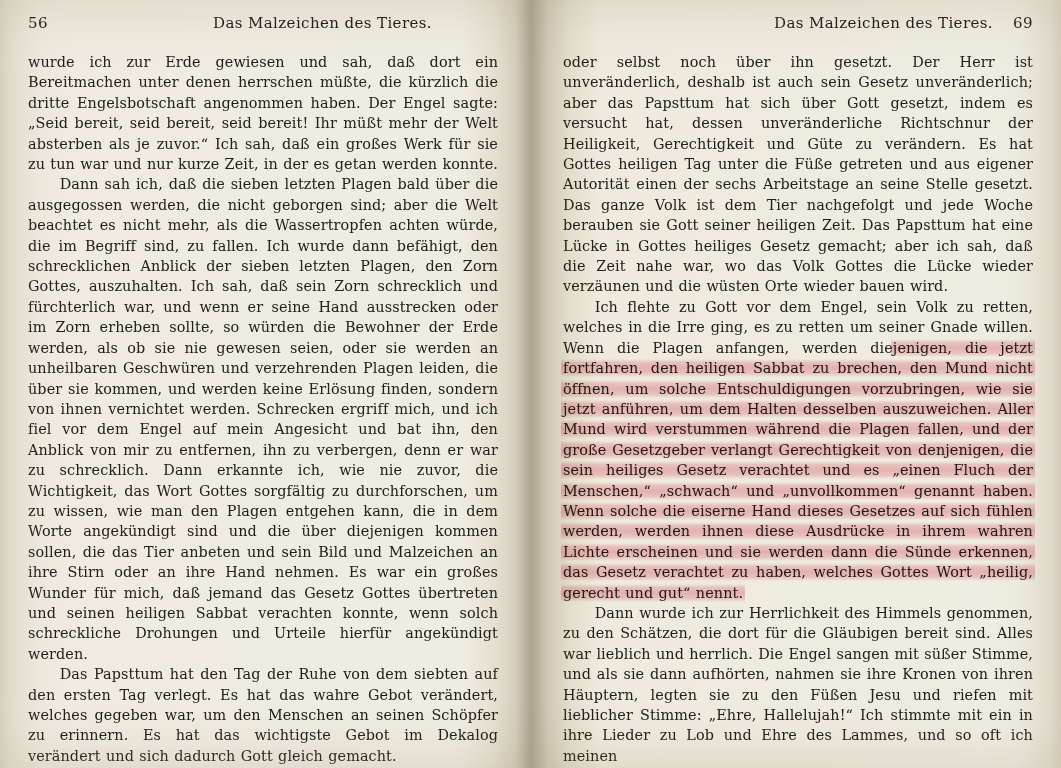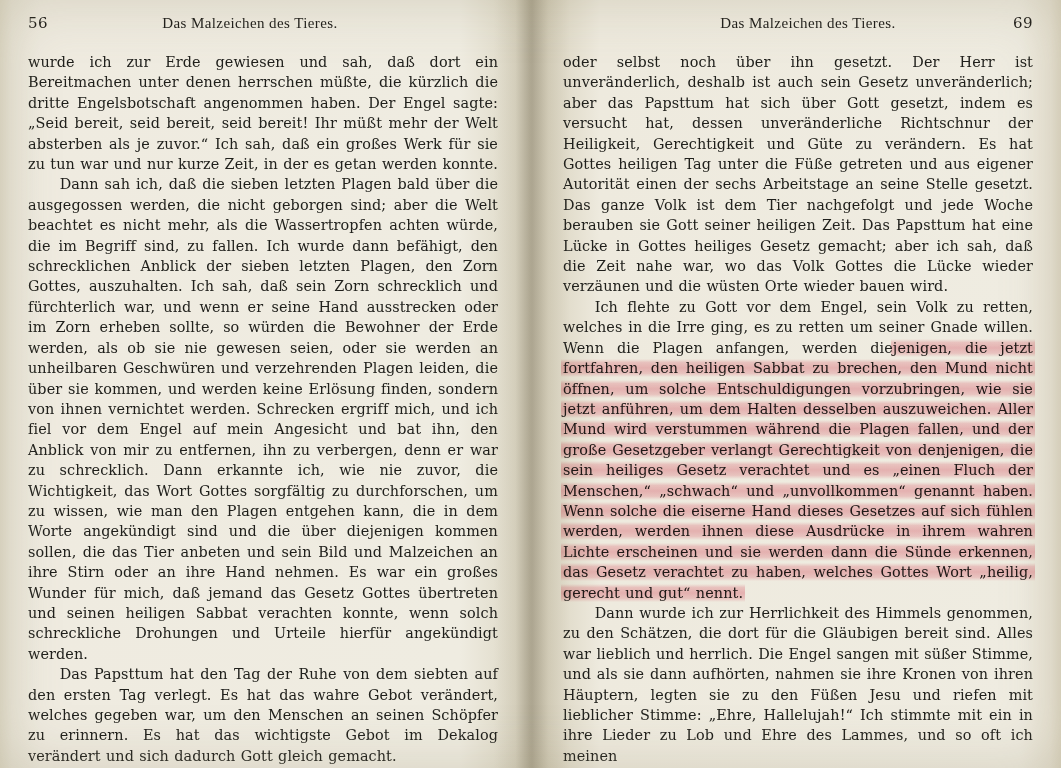--- a/index.html
+++ b/index.html
@@ -48,24 +48,23 @@
     font-size: 15px;
     letter-spacing: 0.4px;
   }
   .header .folio {
     width: 40px;
     font-size: 15px;
     color: #1b1a17;
   }
   .header .running-title {
     flex: 1;
-    text-align: center;
+    text-align: right;
     color: #1b1a17;
     font-size: 15px;
-    font-family: Liberation Serif, serif;
   }
   .header-left .folio { text-align: left; }
   .header-right .folio { text-align: right; }
   .header-left .running-title { padding-right: 26px; }
   .header-right .running-title { padding-left: 20px; }
 
   .body-text {
     margin-top: 12px;
     font-size: 14.4px;
     line-height: 20.4px;

